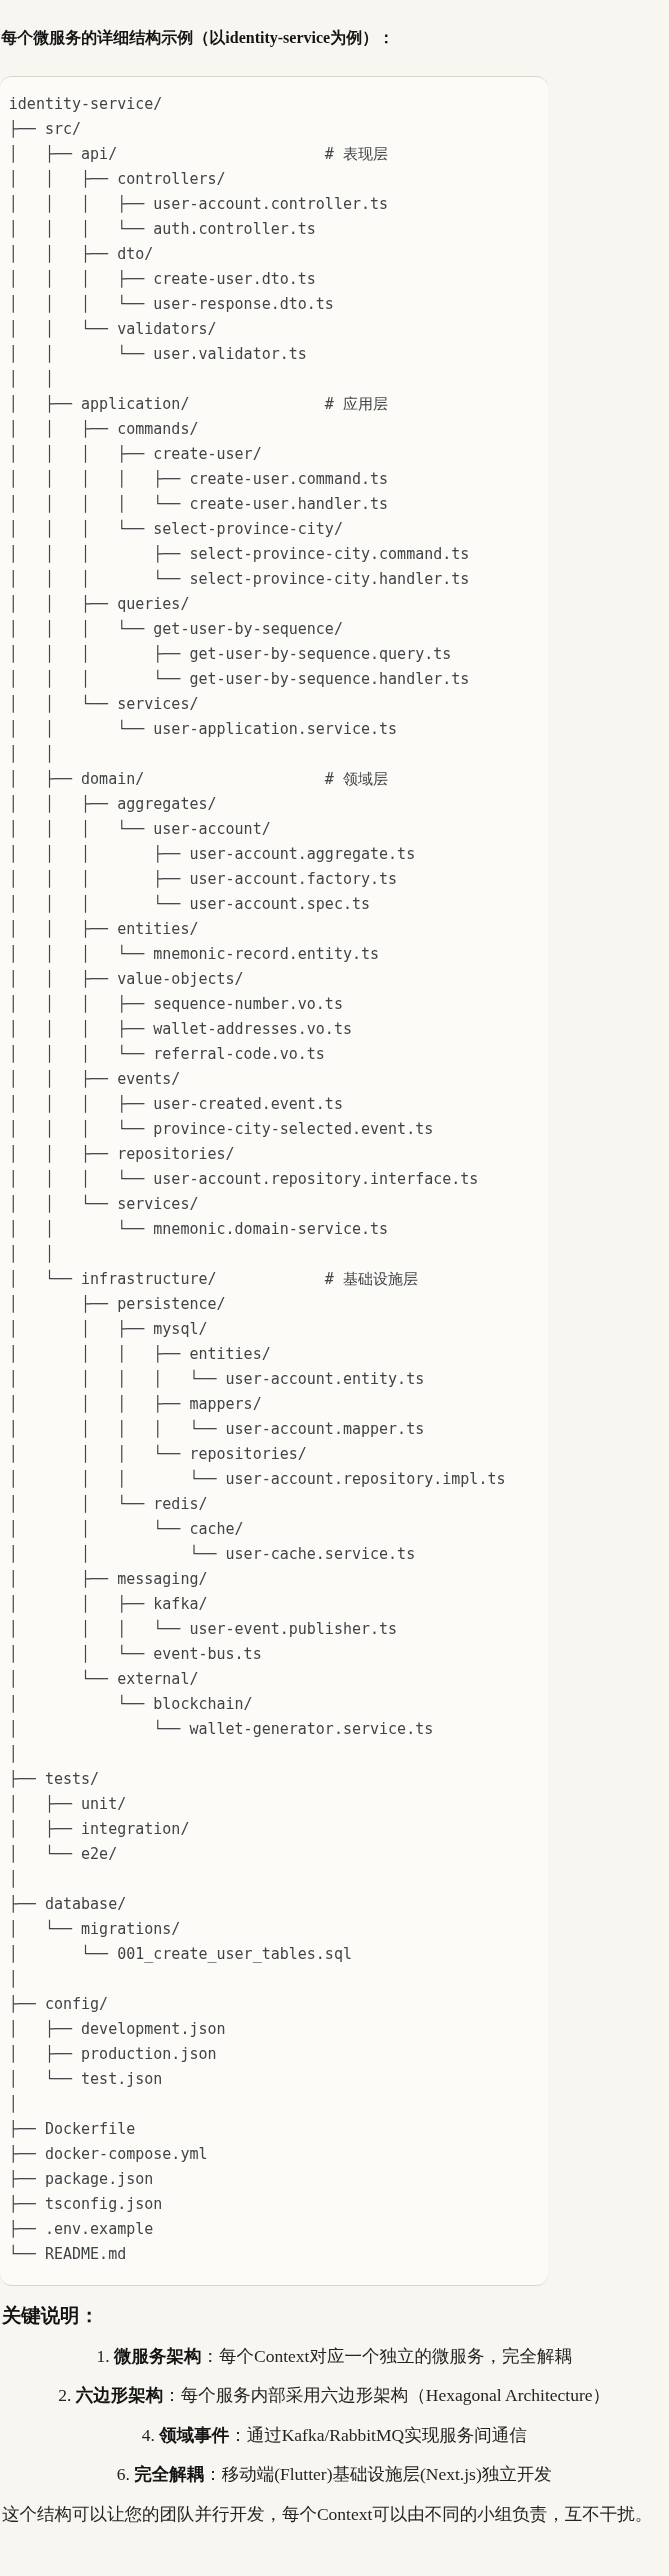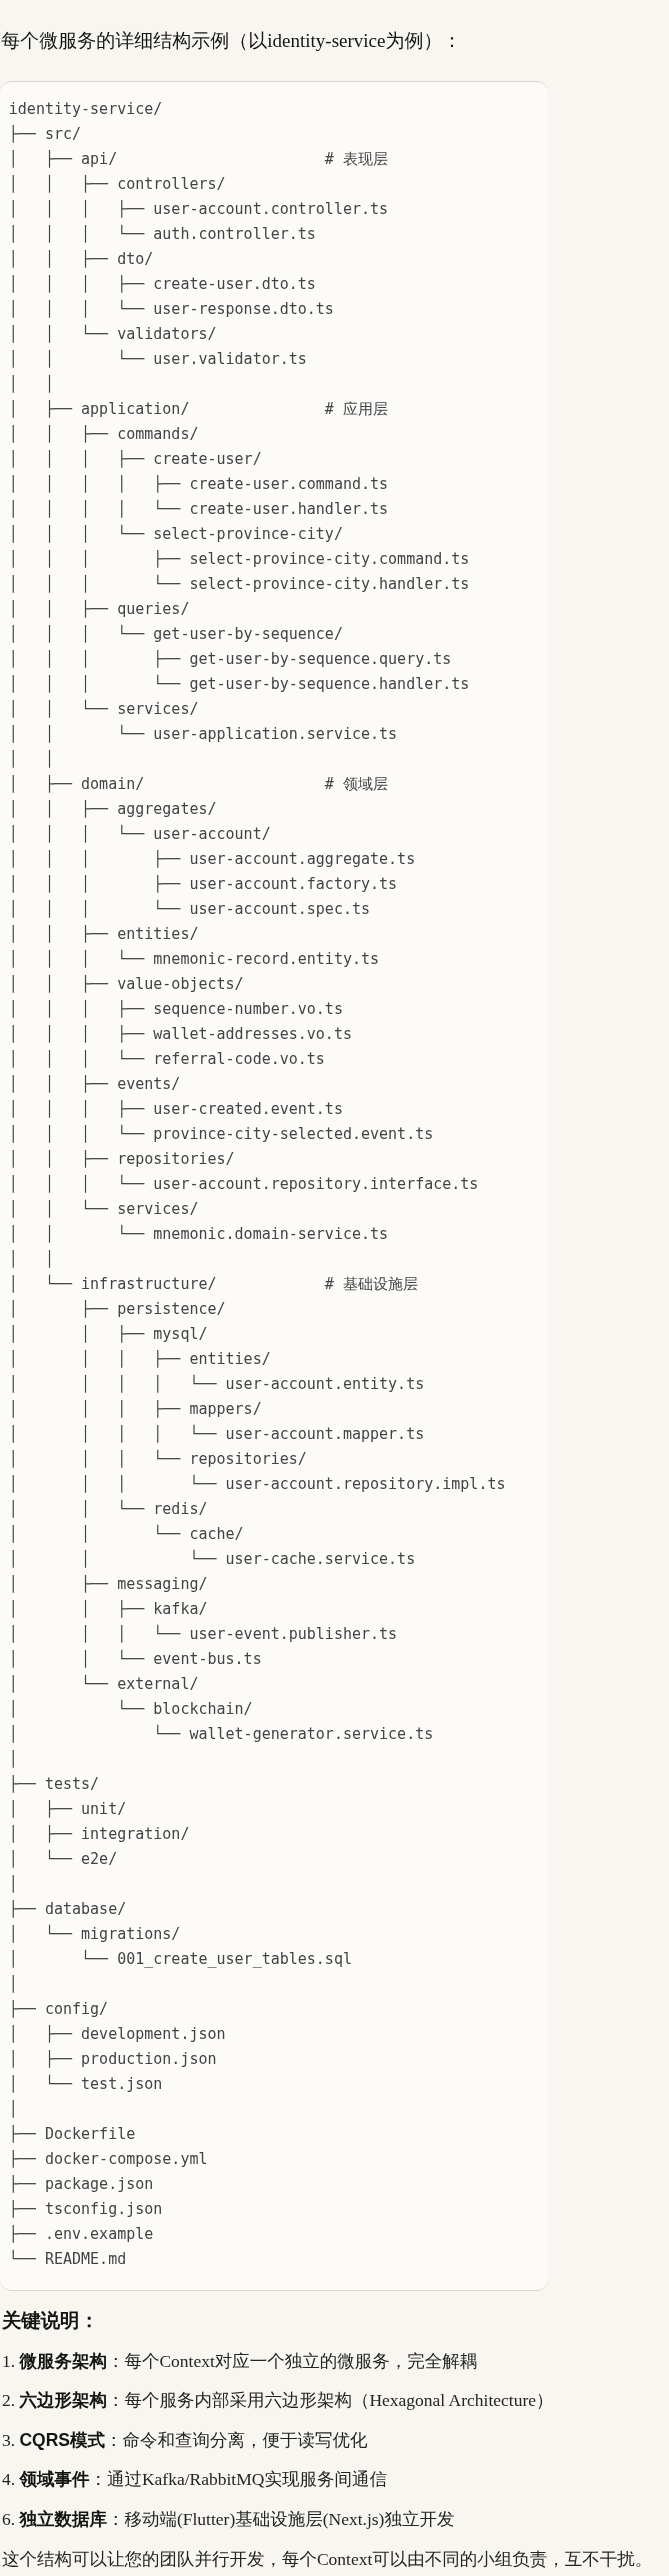--- a/index.html
+++ b/index.html
@@ -14,22 +14,22 @@
   html,body{margin:0;padding:0;}
   body{
     width:669px;height:2576px;overflow:hidden;
     background:var(--page-bg);
     color:var(--body-text);
     font-family:"Liberation Serif",serif;
   }
   .doc-title{
     height:49px;
     padding:10px 2.5px 0 1.3px;
-    font-size:19px;line-height:29px;
-    font-weight:400;
+    font-size:16px;line-height:29px;
+    font-weight:700;
     color:var(--heading-text);
     font-family:"Liberation Serif",serif;
     white-space:nowrap;
   }
   .code-block{
     border-top:0.6px solid var(--border);
     border-bottom:0.6px solid var(--border);
     background:var(--code-bg);
     padding:15.6px 8.8px 17.5px 8.8px;
     width:548px;
@@ -50,20 +50,21 @@
     margin:17px 0 0 0;
     font-size:19.4px;line-height:26px;
     font-weight:700;
     color:var(--heading-text);
     font-family:Liberation Serif, serif;
   }
   .notes ol{
     list-style:none;
     margin:15px 0 0 0;
     padding:0;
+    text-align:center;
   }
   .notes li{
     font-size:17.5px;
     line-height:24px;
     margin:0 0 15.6px 0;
     color:var(--body-text);
     white-space:nowrap;
   }
   .notes li .num{
     font-family:"Liberation Serif",serif;
@@ -181,22 +182,21 @@
 ├── .env.example
 └── README.md</pre>
   </div>
 
   <div class="notes">
     <h3>关键说明：</h3>
 
     <ol>
       <li><span class="num">1.</span><span class="label">微服务架构</span><span class="txt">：每个Context对应一个独立的微服务，完全解耦</span></li>
       <li><span class="num">2.</span><span class="label">六边形架构</span><span class="txt">：每个服务内部采用六边形架构（Hexagonal Architecture）</span></li>
-      <li><span class="num">3.</span><span class="label">CQRS模式</span><span class="txt">：命令和查询分离，便于读写优化</span></li>
       <li><span class="num">4.</span><span class="label">领域事件</span><span class="txt">：通过Kafka/RabbitMQ实现服务间通信</span></li>
-      <li><span class="num">6.</span><span class="label">独立数据库</span><span class="txt">：移动端(Flutter)基础设施层(Next.js)独立开发</span></li>
+      <li><span class="num">6.</span><span class="label">完全解耦</span><span class="txt">：移动端(Flutter)基础设施层(Next.js)独立开发</span></li>
     </ol>
 
     <p class="closing">这个结构可以让您的团队并行开发，每个Context可以由不同的小组负责，互不干扰。</p>
   </div>
 
 </div>
 
 
 </body></html>

